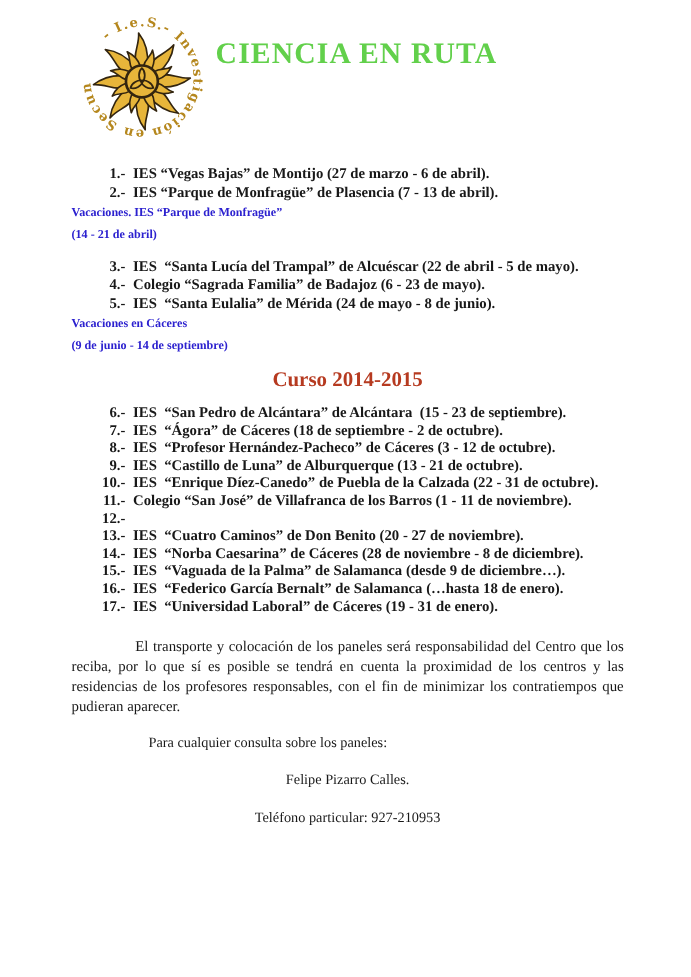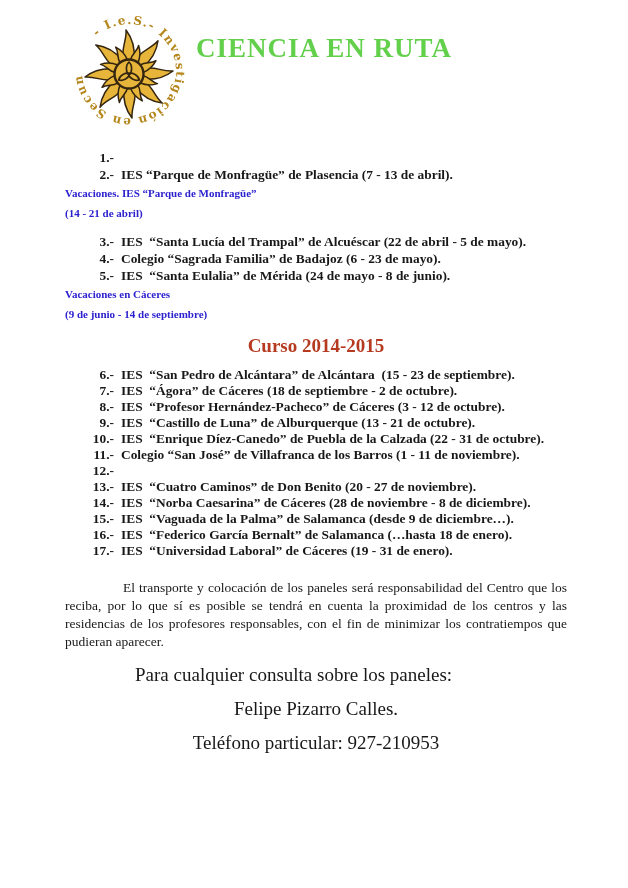--- a/index.html
+++ b/index.html
@@ -46,21 +46,21 @@
     color:var(--c-heading_blue,#2c21cf);
     font-size:11px;font-weight:bold;line-height:20px;
   }
   .h-red{
     margin:6px 0 0 0;text-align:center;
     color:var(--c-heading_red,#b63a20);
     font-size:19px;font-weight:bold;line-height:24px;
   }
   .closing{margin-top:20px;}
   
-  .contact{margin-top:15px;font-size:19px;line-height:18px;}
+  .contact{margin-top:15px;font-size:13px;line-height:18px;}
   .contact-intro{margin:0;padding-left:70px;}
   .contact-center{margin:16px;text-align:center;}
 </style>
 </head>
 <body>
 
 <div class="page">
 
   <div class="logo-wrap">
     <svg viewBox="0 0 126 126" width="126" height="126">
@@ -102,20 +102,21 @@
   </div>
 
   <h1 class="page-title">CIENCIA EN RUTA</h1>
 
   <div class="content">
 
 
     <div class="ies-list list-a">
         <div class="row">
         <span class="num">1.-</span>
+        <span class="txt">IES “Vegas Bajas” de Montijo (27 de marzo - 6 de abril).</span>
       </div>
         <div class="row">
         <span class="num">2.-</span>
         <span class="txt">IES “Parque de Monfragüe” de Plasencia (7 - 13 de abril).</span>
       </div>
       </div>
 
     <div class="h-blue">
       <span>Vacaciones. IES “Parque de Monfragüe”</span><br>
       <span>(14 - 21 de abril)</span>

